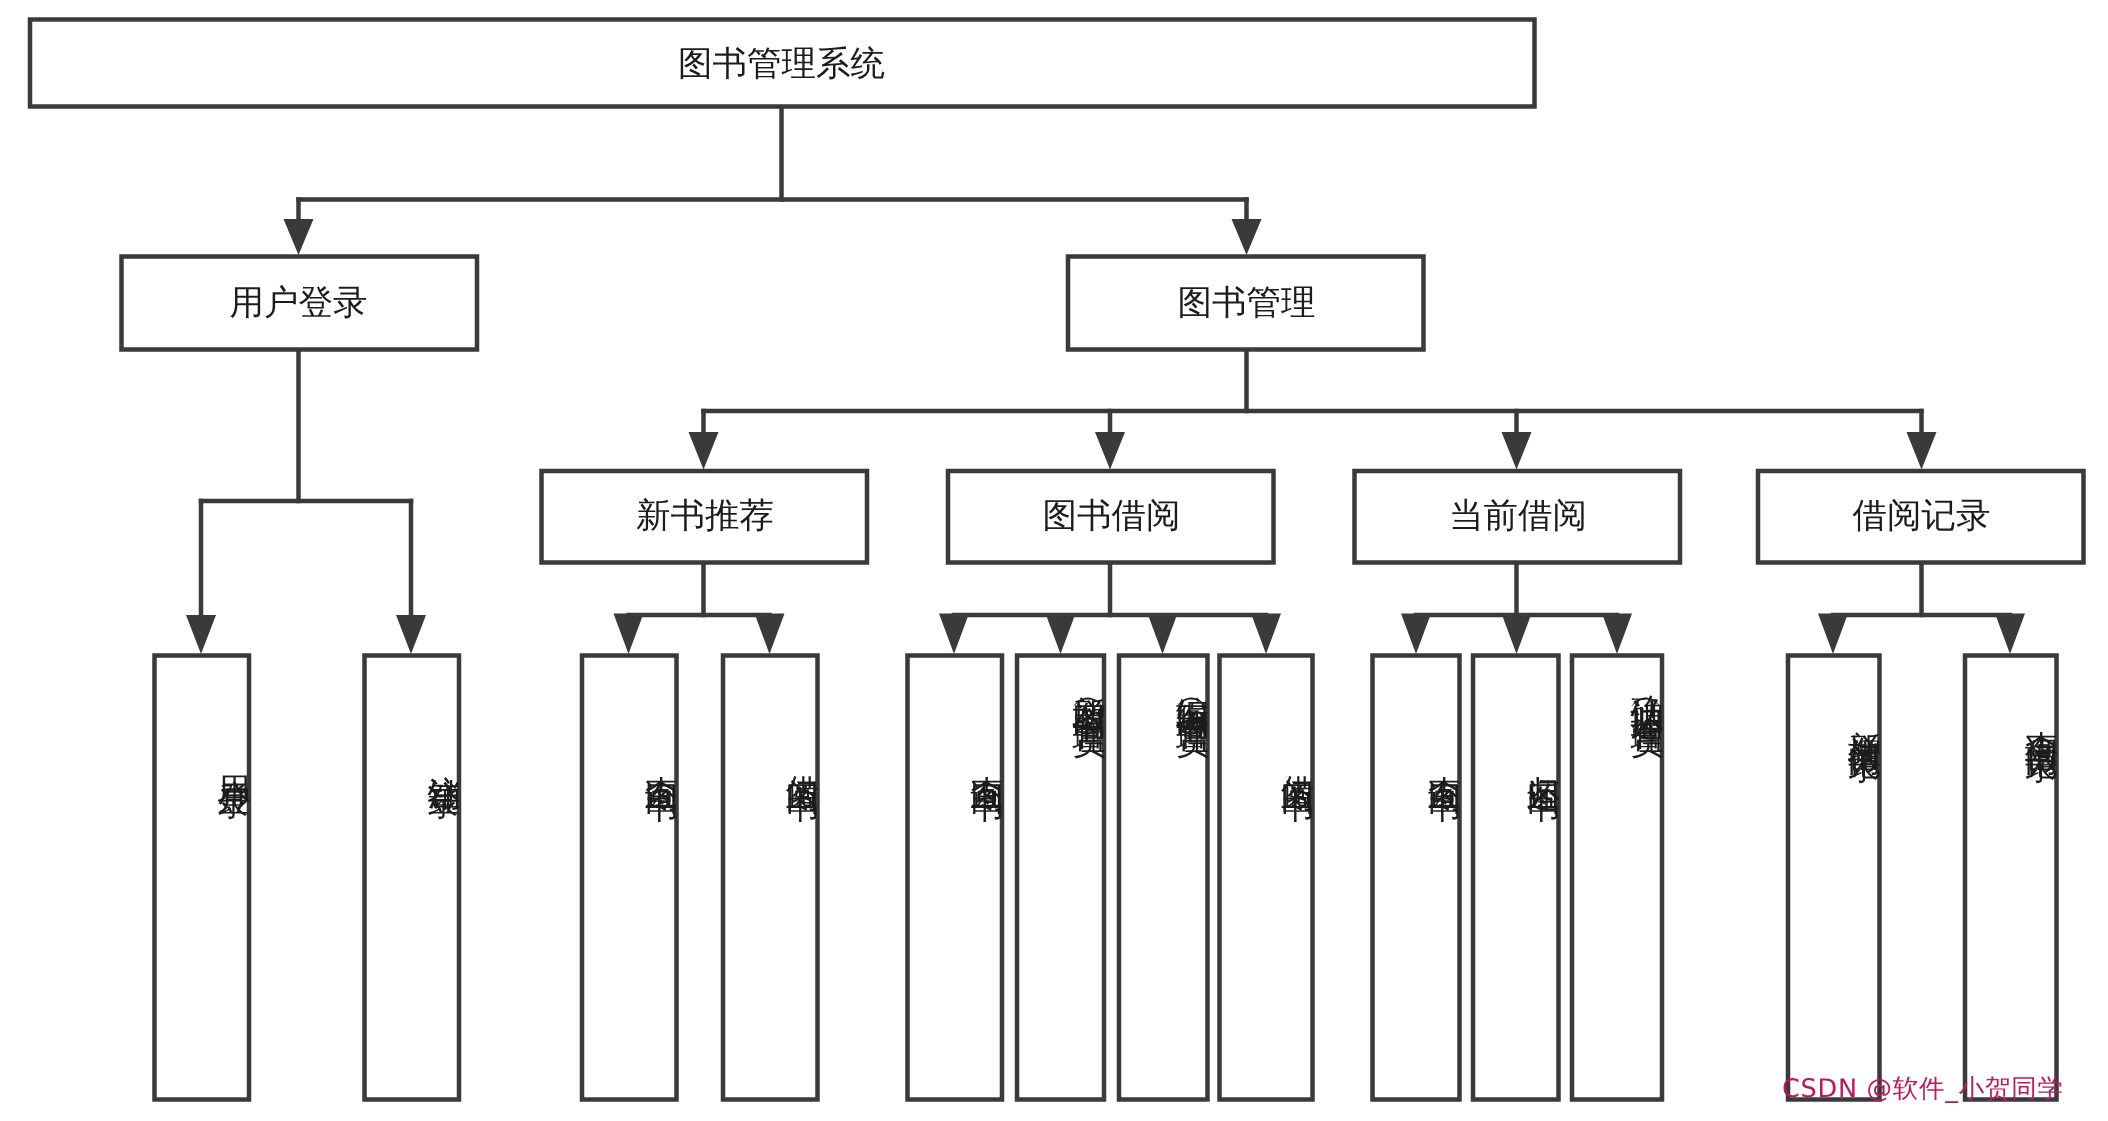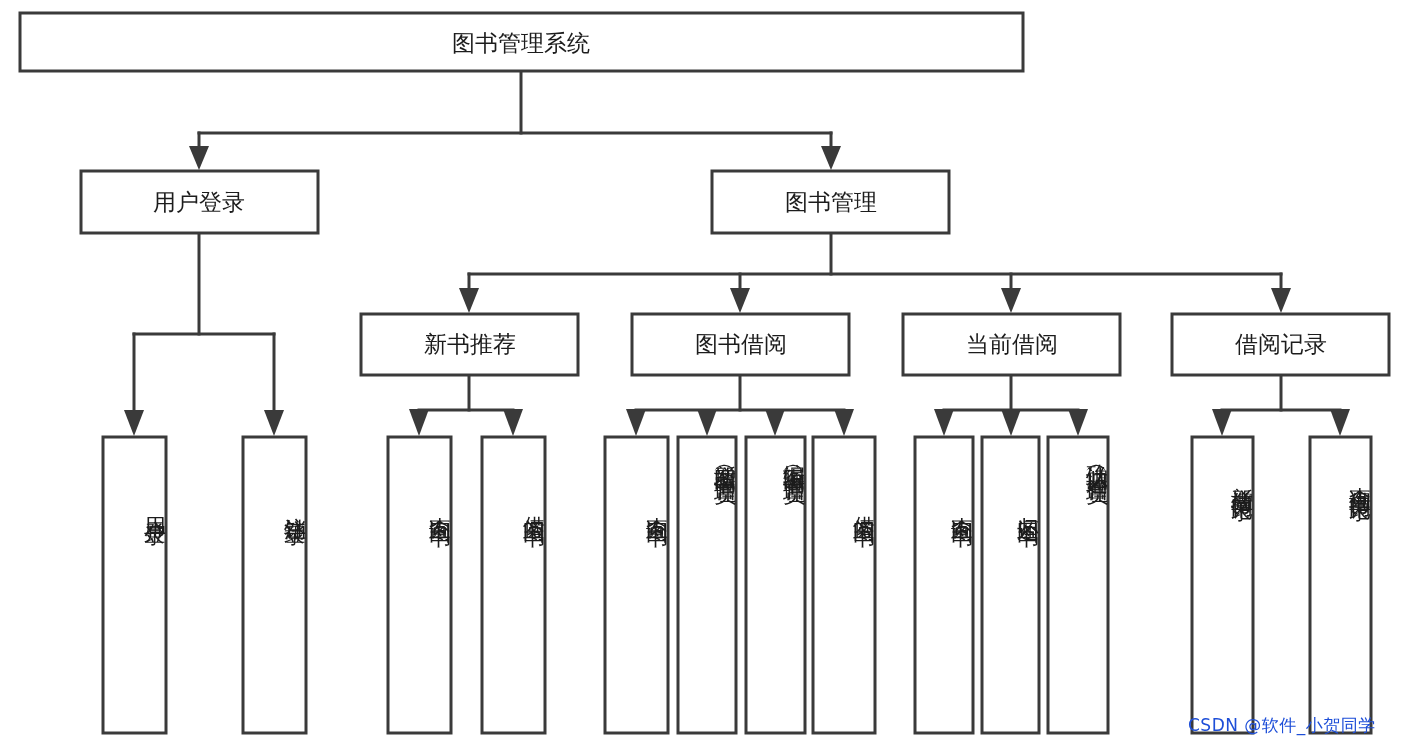--- a/index.html
+++ b/index.html
@@ -61,21 +61,21 @@
     white-space: nowrap;
     text-align: center;
     pointer-events: none;
   }
   .watermark {
     position: absolute;
     left: 1188px;
     top: 714px;
     font-family: "DejaVu Sans", "Liberation Sans", sans-serif;
     font-size: 17px;
-    color: #1d4ed8;
+    color: #be185d;
     white-space: nowrap;
     letter-spacing: 0.5px;
   }
 </style>
 </head>
 <body>
 
 <div id="diagram-root">
 
   <svg class="diagram" viewBox="0 0 1405 747">

